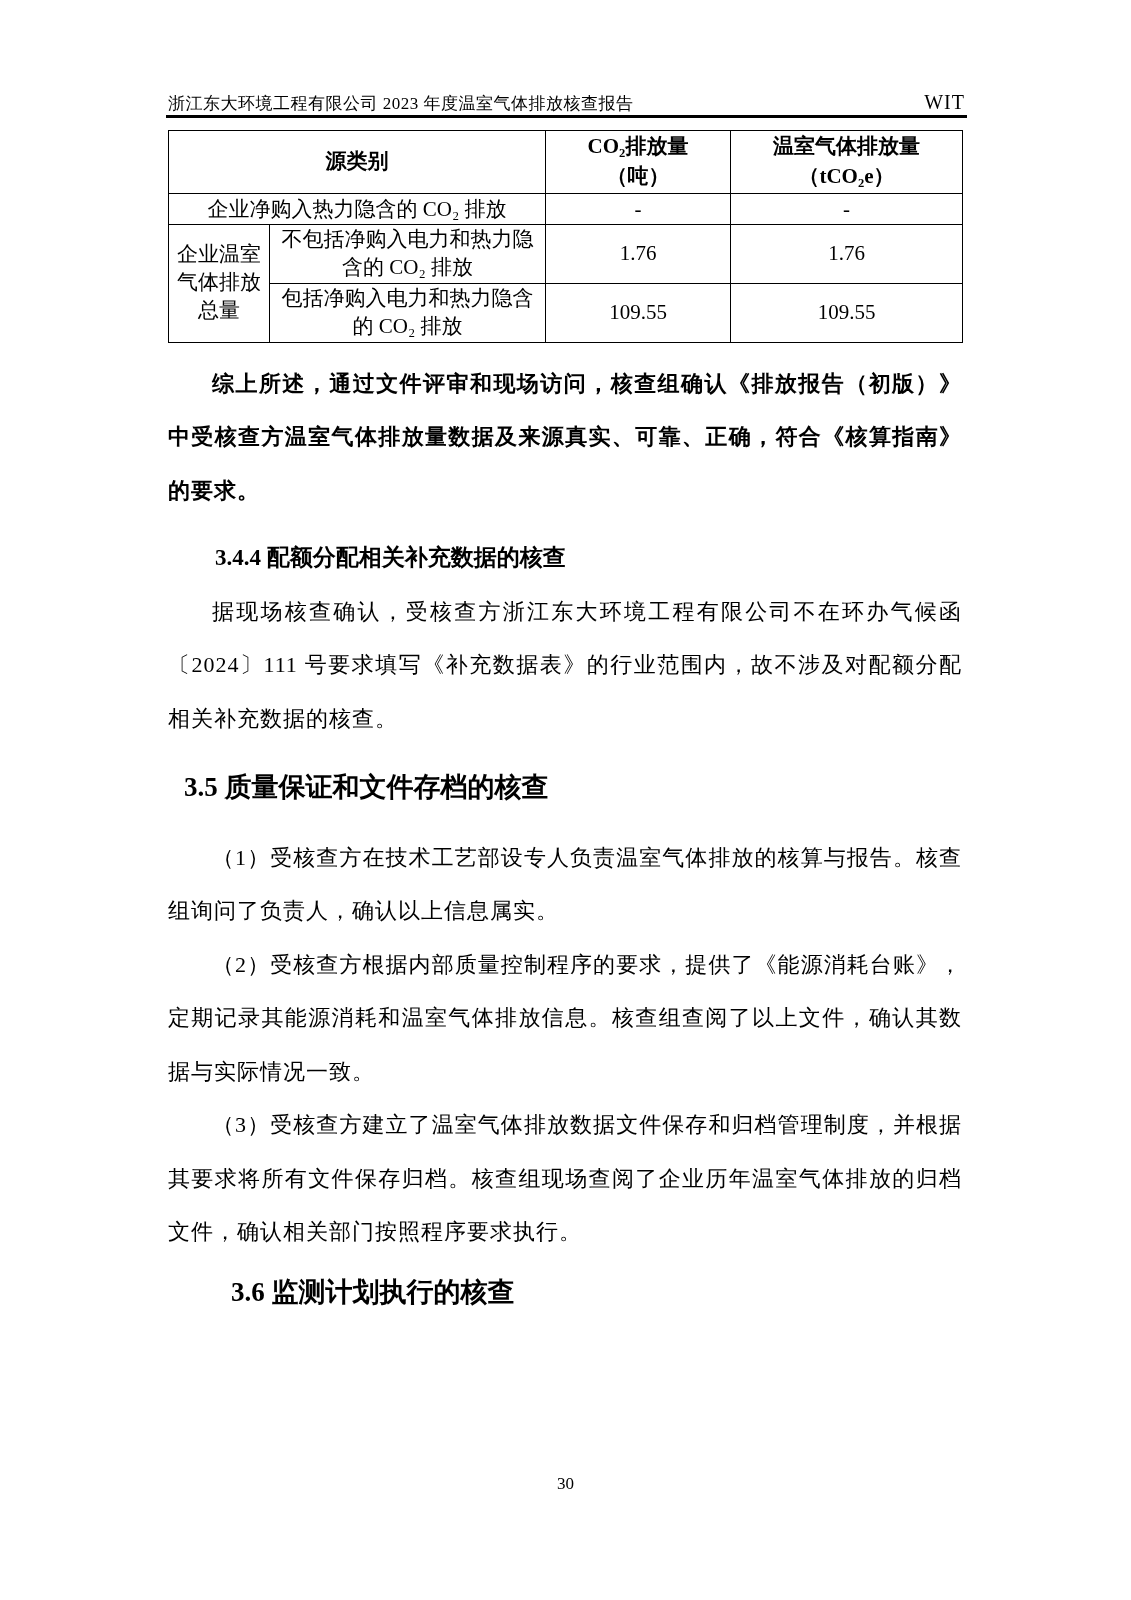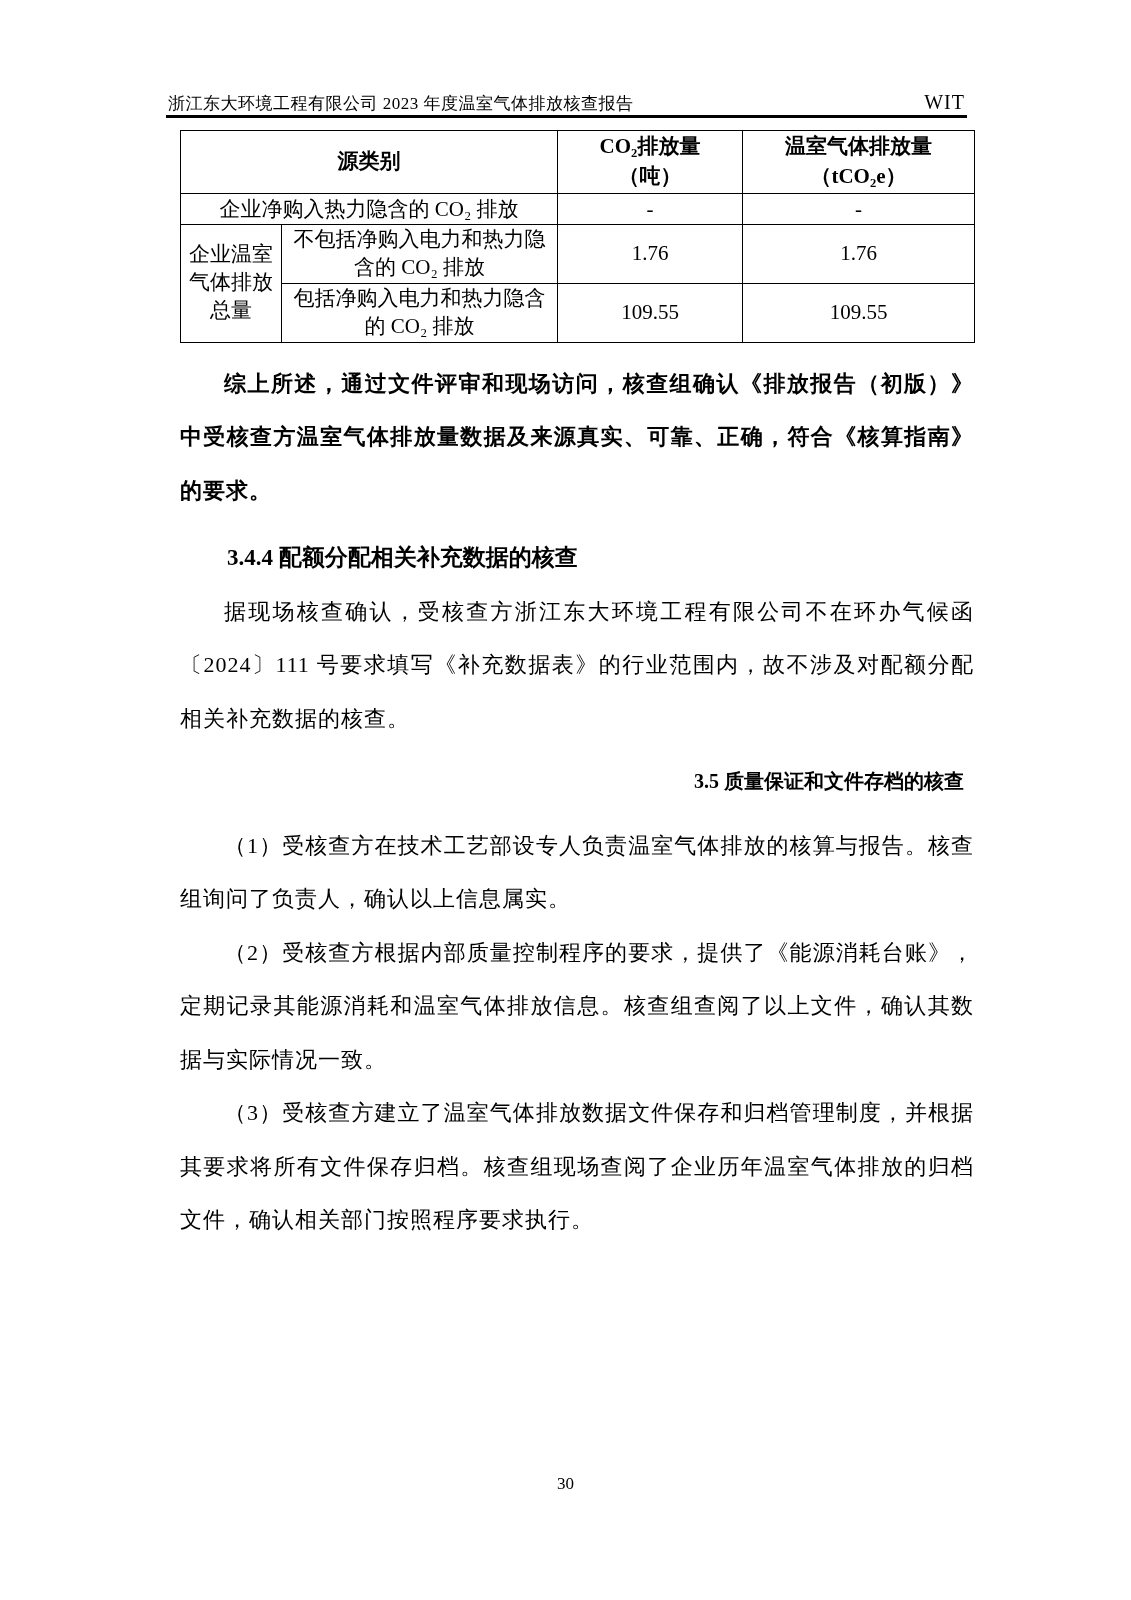--- a/index.html
+++ b/index.html
@@ -27,21 +27,21 @@
     position: absolute;
     top: 115px;
     left: 166px;
     right: 164px;
     height: 3px;
     background: #000000;
   }
   .flow {
     position: absolute;
     top: 130px;
-    left: 180px;
+    left: 168px;
     width: 794px;
   }
   table.em-table {
     border-collapse: collapse;
     table-layout: fixed;
     width: 794px;
     font-size: 21px;
   }
   table.em-table td {
     border: 1.5px solid #000000;
@@ -71,25 +71,24 @@
   .p.bold { font-weight: bold; }
   .mt14 { margin-top: 14px; }
   .h-sub {
     font-size: 23px;
     font-weight: bold;
     line-height: 53.5px;
     margin: 14px 0 0 0;
     text-indent: 47px;
   }
   .h-major {
-    font-size: 20px;
+    font-size: 27px;
     font-weight: bold;
     line-height: 53.5px;
-    margin: 10px;
-    text-align: right;
+    margin: 16px;
   }
   .h-major.indented { text-indent: 47px; margin-top: 7px; }
   .page-footer {
     position: absolute;
     top: 1474px;
     left: 0;
     width: 100%;
     text-align: center;
     font-size: 17px;
   }
@@ -153,18 +152,19 @@
 
     <h3 class="h-major">3.5 质量保证和文件存档的核查</h3>
 
 
     <p class="p indent">（1）受核查方在技术工艺部设专人负责温室气体排放的核算与报告。核查组询问了负责人，确认以上信息属实。</p>
 
     <p class="p indent">（2）受核查方根据内部质量控制程序的要求，提供了《能源消耗台账》，定期记录其能源消耗和温室气体排放信息。核查组查阅了以上文件，确认其数据与实际情况一致。</p>
 
     <p class="p indent">（3）受核查方建立了温室气体排放数据文件保存和归档管理制度，并根据其要求将所有文件保存归档。核查组现场查阅了企业历年温室气体排放的归档文件，确认相关部门按照程序要求执行。</p>
 
+    <h3 class="h-major indented">3.6 监测计划执行的核查</h3>
 
   </div>
 
   <div class="page-footer">30</div>
 
 </div>
 
 </body></html>

